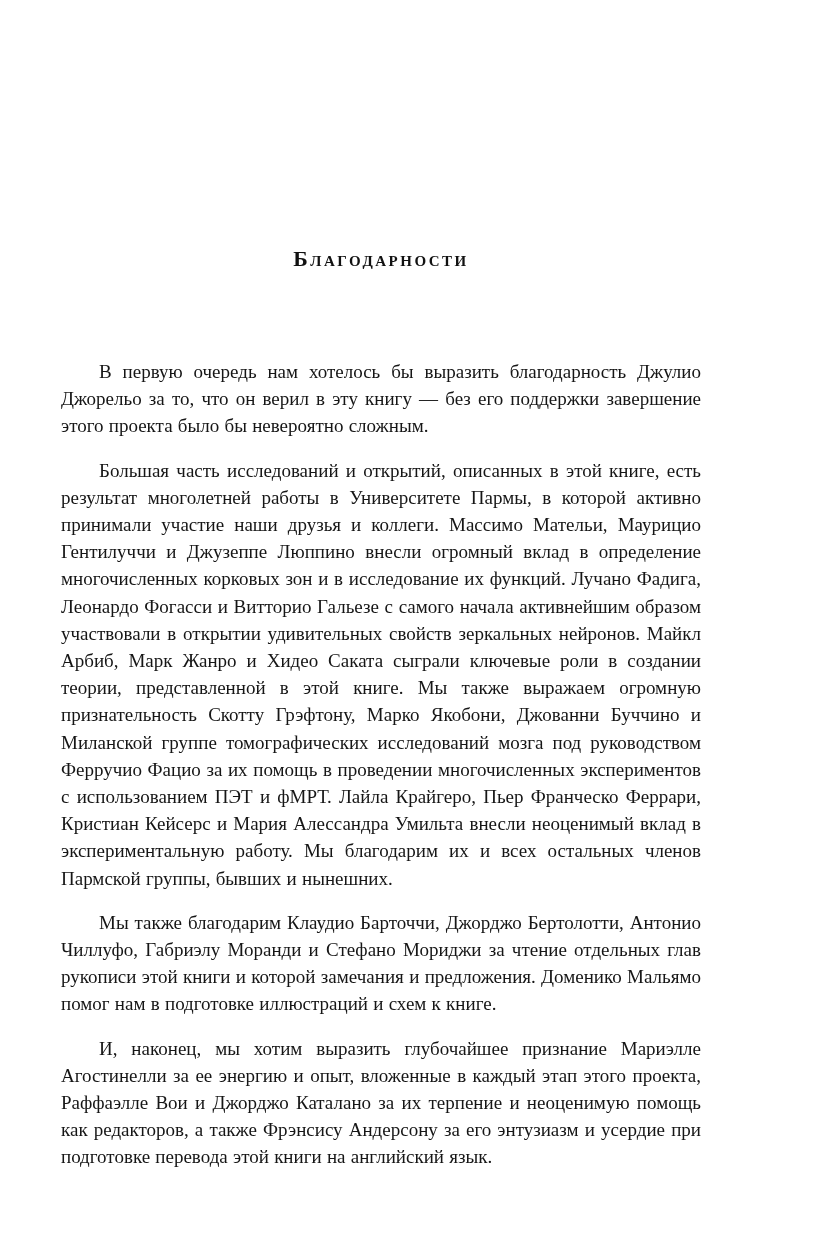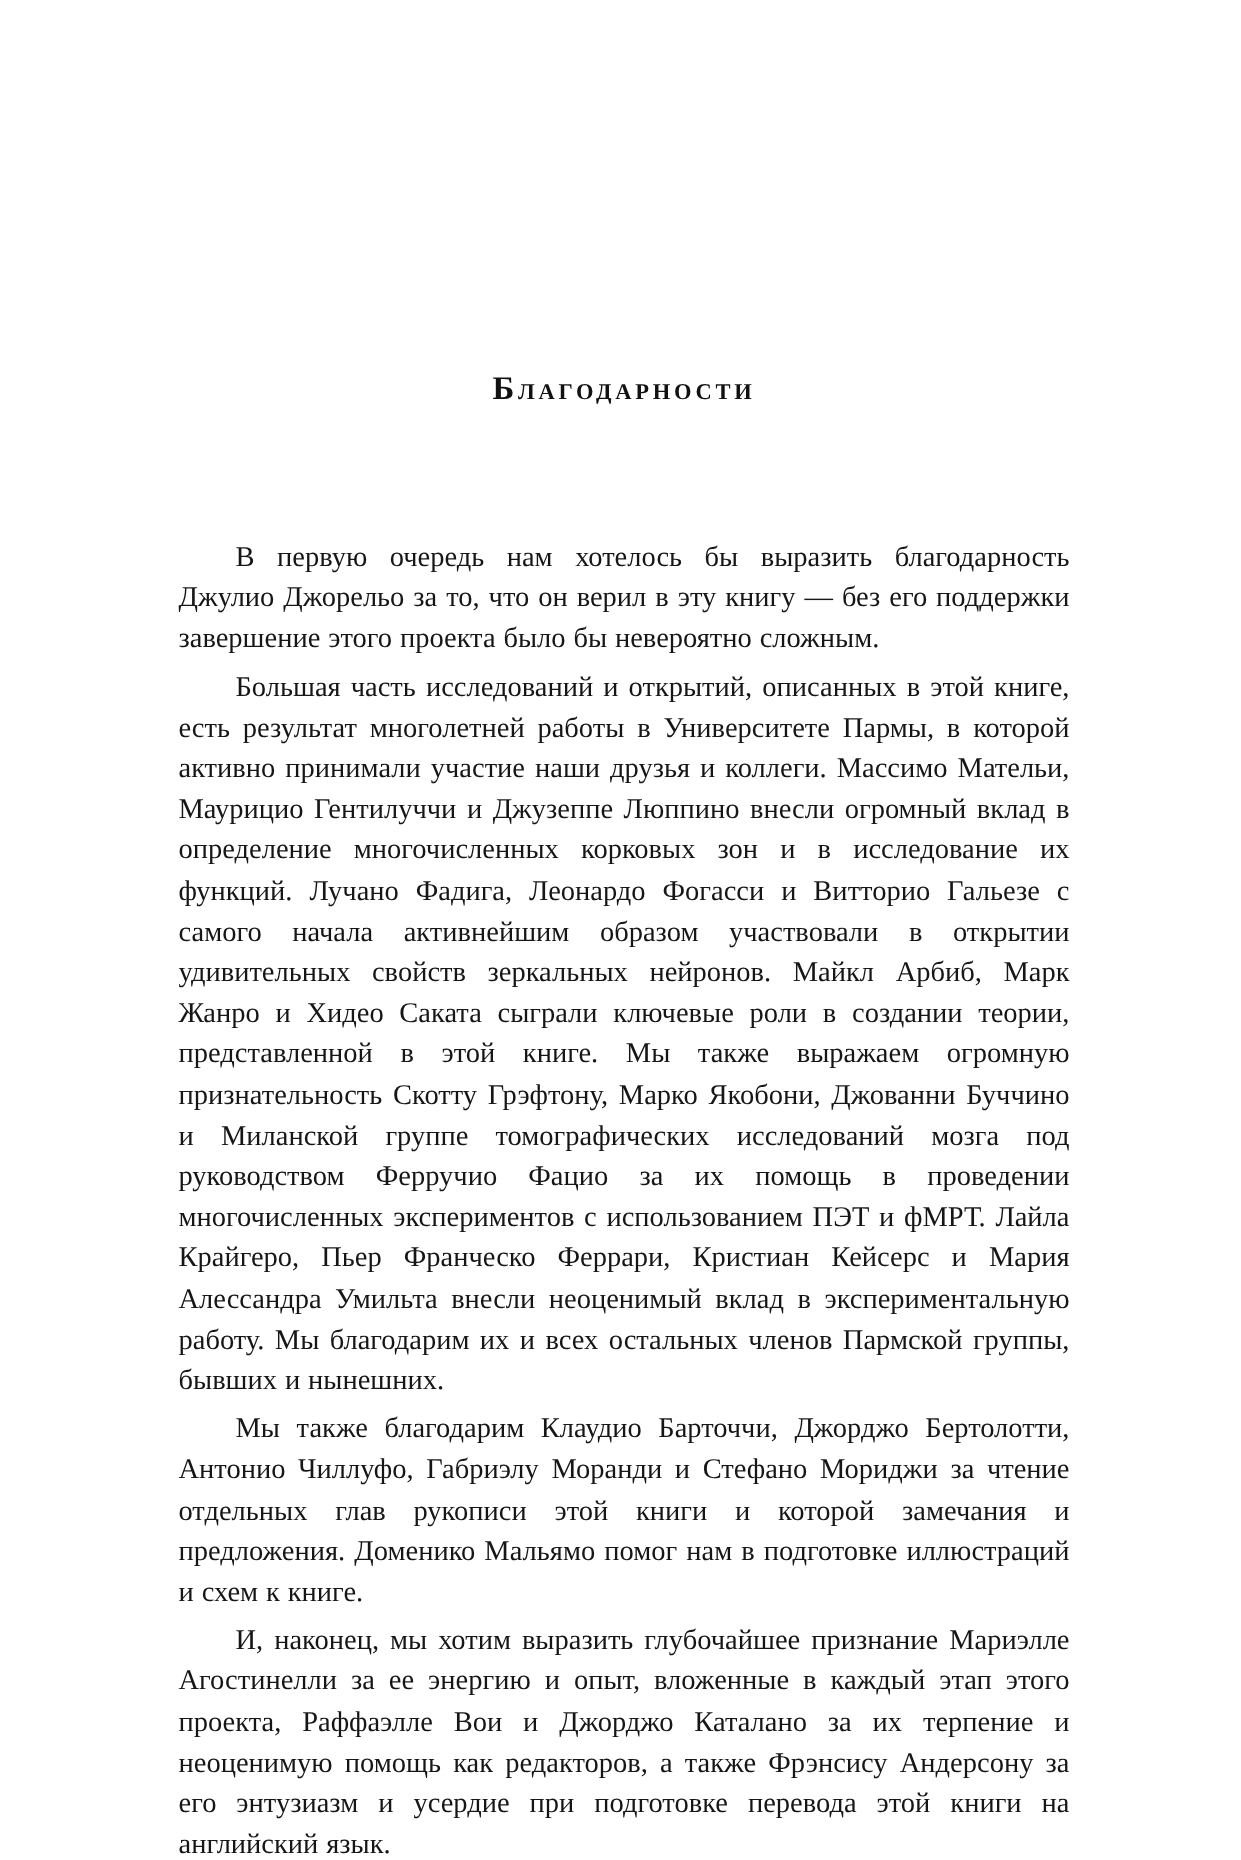--- a/index.html
+++ b/index.html
@@ -6,36 +6,36 @@
     margin: 0;
     padding: 0;
     background: #ffffff;
   }
   .book-page {
     position: relative;
     width: 799px;
     height: 1240px;
     background: #ffffff;
     box-sizing: border-box;
-    padding: 246px 81px 60px 114px;
+    padding: 246px 81px 60px 44px;
     font-family: "Liberation Serif", "DejaVu Serif", serif;
     color: #161616;
     overflow: hidden;
   }
   .chapter-title {
     margin: 0 0 86px 0;
     text-align: center;
     font-size: 22px;
     font-weight: bold;
     font-variant: small-caps;
     letter-spacing: 2.5px;
     color: #111111;
   }
   .body-text p {
-    margin: 5px;
+    margin: 17px;
     font-size: 19px;
     line-height: 27.2px;
     text-align: justify;
     text-indent: 38px;
     color: #161616;
     word-spacing: 0.5px;
   }
 </style>
 </head>
 <body>

